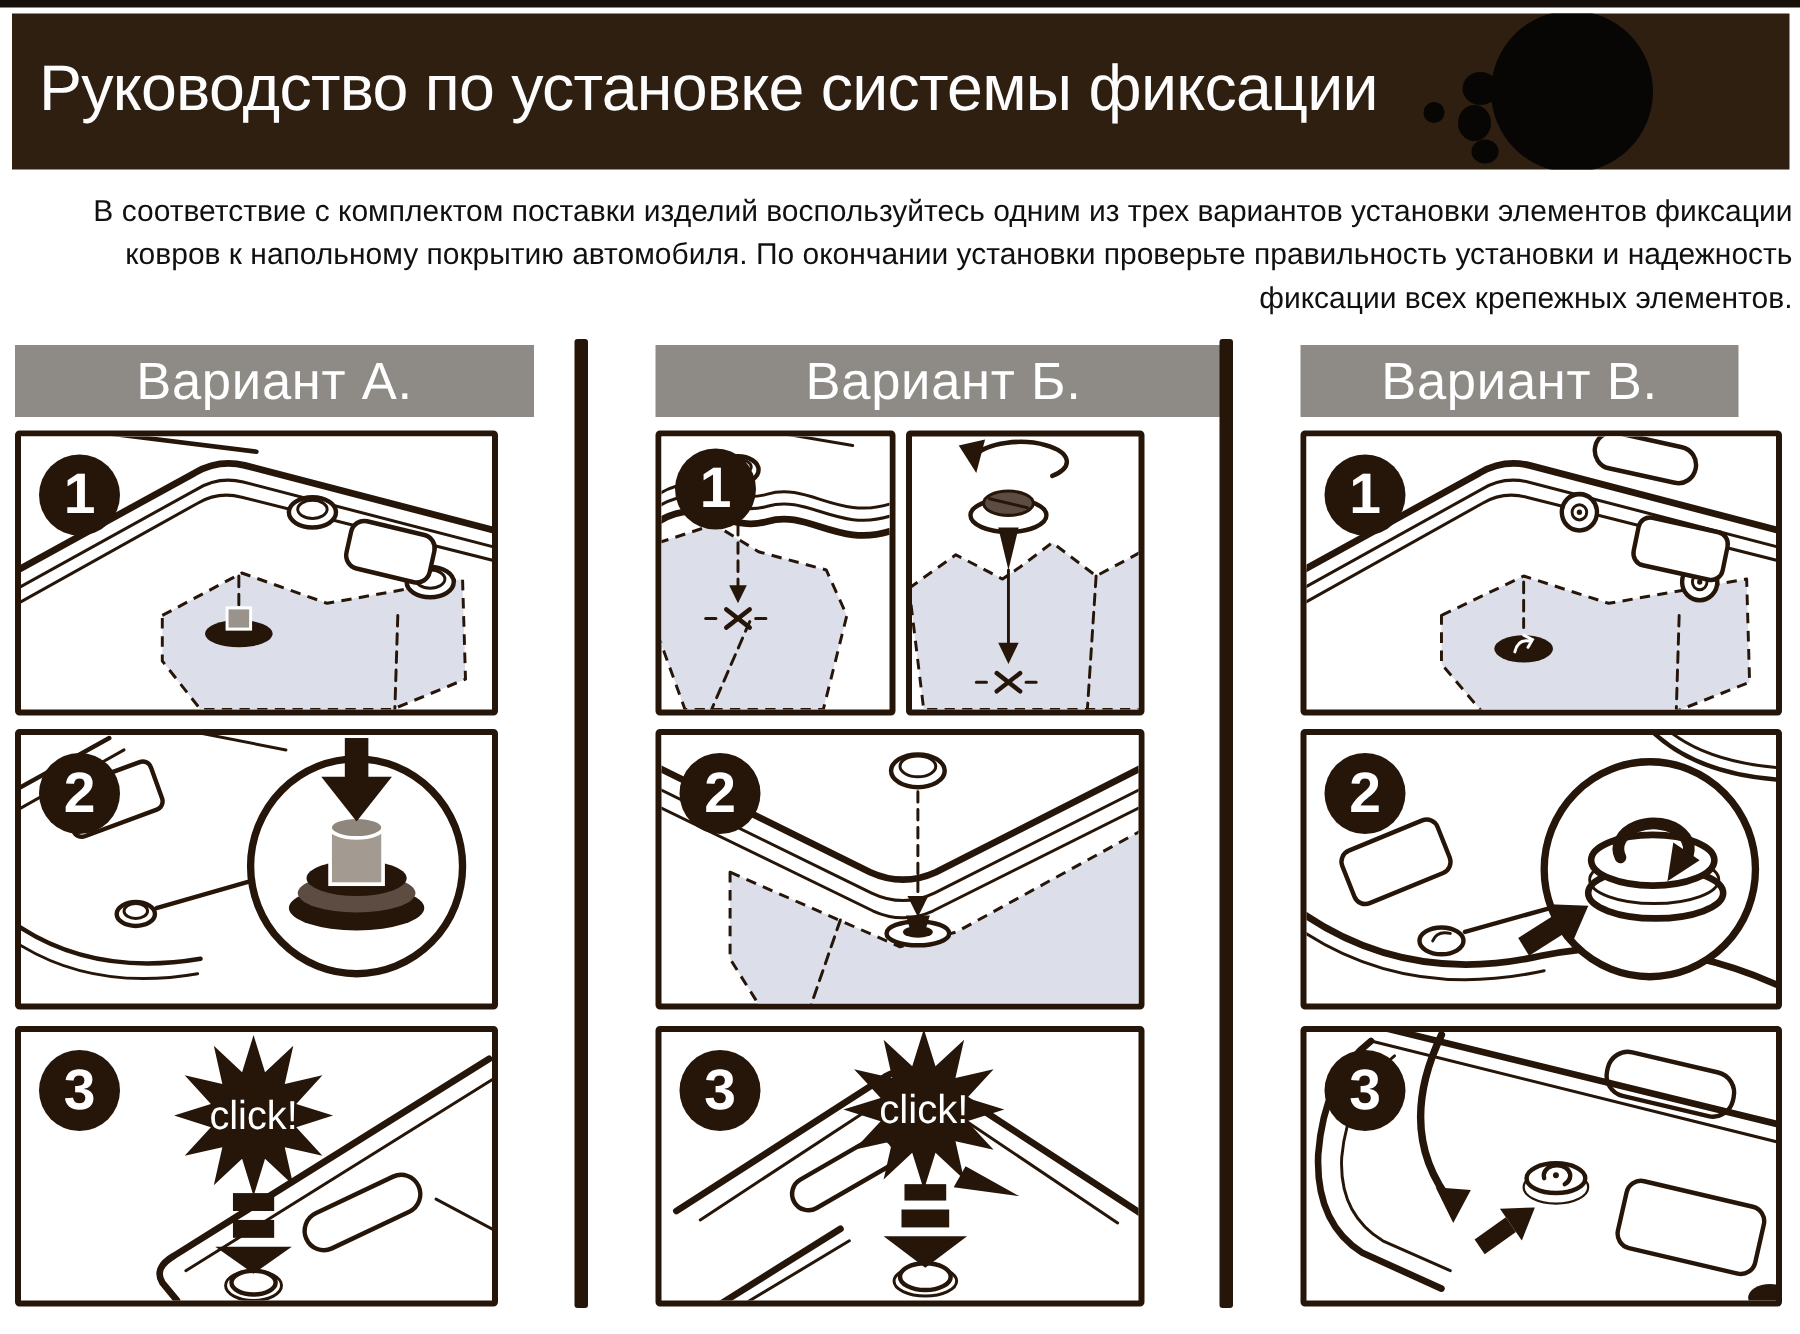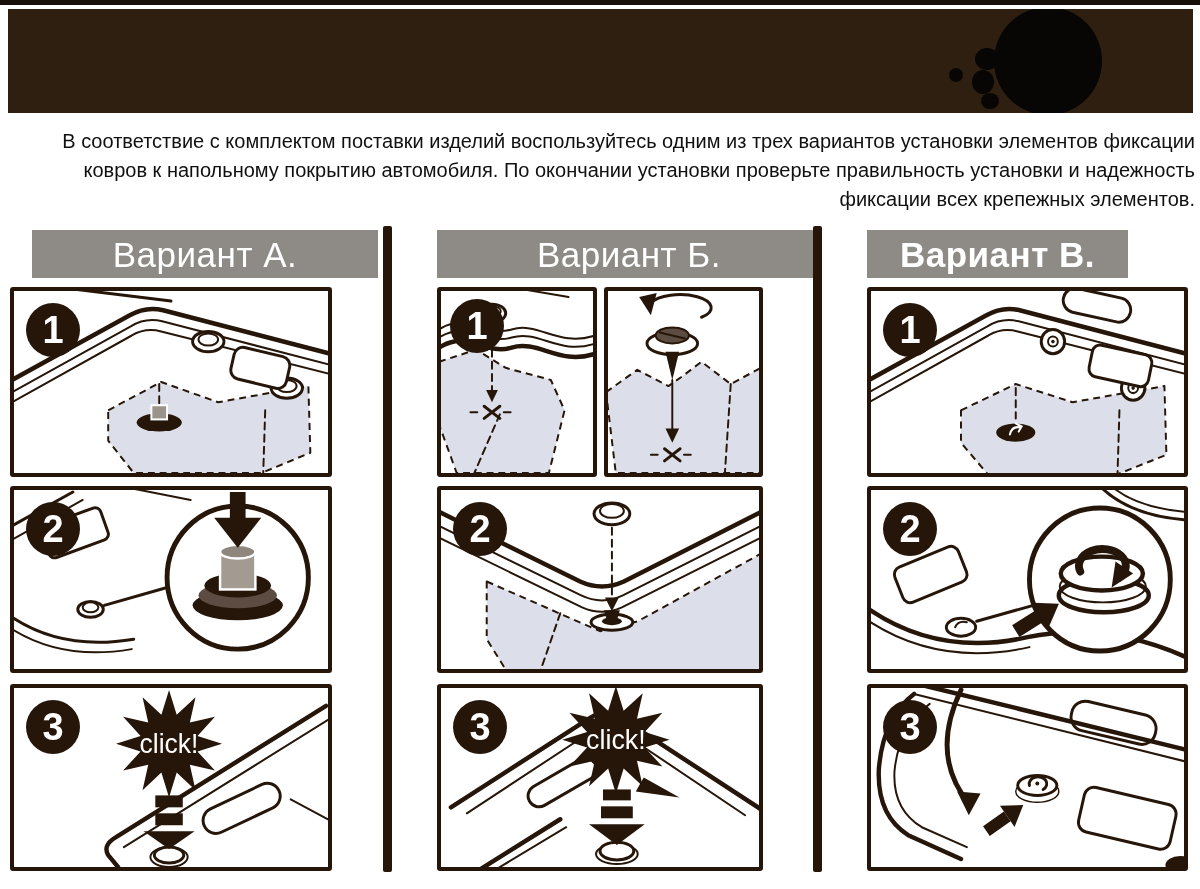--- a/index.html
+++ b/index.html
@@ -35,32 +35,33 @@
   .click-text{fill:#fff;font-size:27px;text-anchor:middle;font-family:"Liberation Sans",sans-serif;}
 </style>
 </head>
 <body>
 
 <div id="page">
 
   <div class="abs top-strip"></div>
 
   <div class="abs header">
+    <h1>Руководство по установке системы фиксации</h1>
     <svg viewBox="0 0 1185 104">
       <circle cx="948" cy="66" r="7" fill="#070604"></circle>
       <ellipse cx="979" cy="50" rx="12" ry="11" fill="#070604"></ellipse>
       <ellipse cx="975" cy="73" rx="11" ry="12" fill="#070604"></ellipse>
       <ellipse cx="982" cy="92" rx="9" ry="8" fill="#070604"></ellipse>
       <circle cx="1040" cy="52" r="54" fill="#070604"></circle>
     </svg>
   </div>
 
   <div class="abs intro">В соответствие с комплектом поставки изделий воспользуйтесь одним из трех вариантов установки элементов фиксации ковров к напольному покрытию автомобиля. По окончании установки проверьте правильность установки и надежность фиксации всех крепежных элементов.</div>
 
-  <div class="abs vbar" style="left:10px;width:346px;margin-left:22px;">Вариант А.</div>
+  <div class="abs vbar" style="left:10px;width:346px;">Вариант А.</div>
 
   <div class="abs panel" style="left:10px;top:287px;width:322px;height:190px;">
     <svg viewBox="0 0 320 180" preserveAspectRatio="none">
       <path class="cp" d="M96 118 L150 90 L208 110 L300 94 L302 160 L252 180 L122 180 L96 148 Z"></path>
       <path class="ln s2 dash" d="M256 118 L254 180"></path>
       <path class="ln s2 dash" d="M148 92 L148 112"></path>
       <ellipse class="ink" cx="148" cy="130" rx="23" ry="9"></ellipse>
       <rect x="140" y="113" width="16" height="14" fill="#9a938c" stroke="#fff" stroke-width="2"></rect>
       <path class="wh" d="M-2 88 L118 24 Q134 15 152 19 L322 62 L322 -2 L-2 -2 Z"></path>
       <path class="ln s4" d="M-2 88 L118 24 Q134 15 152 19 L322 62"></path>
@@ -205,21 +206,21 @@
         <text class="click-text" x="0" y="9">click!</text>
       </g>
     </svg>
     <div class="badge">
         <span>3</span>
       </div>
   </div>
 
   <div class="abs divider" style="left:813px;"></div>
 
-  <div class="abs vbar" style="left:867px;width:261px;font-weight:bold;">Вариант В.</div>
+  <div class="abs vbar" style="left:867px;width:292px;">Вариант В.</div>
 
   <div class="abs panel" style="left:867px;top:287px;width:321px;height:190px;">
     <svg viewBox="0 0 320 180" preserveAspectRatio="none">
       <path class="cp" d="M92 118 L148 92 L206 110 L300 94 L302 162 L250 182 L120 182 L92 150 Z"></path>
       <path class="ln s2 dash" d="M254 118 L252 182"></path>
       <path class="ln s2 dash" d="M148 96 L148 126"></path>
       <ellipse class="ink" cx="148" cy="140" rx="20" ry="9"></ellipse>
       <path d="M142 142 q2 -9 11 -7 m-5 -4 l6 3 l-3 5" stroke="#fff" stroke-width="2" fill="none" stroke-linecap="round"></path>
       <path class="wh" d="M-2 88 L118 24 Q134 15 152 19 L322 62 L322 -2 L-2 -2 Z"></path>
       <path class="ln s4" d="M-2 88 L118 24 Q134 15 152 19 L322 62"></path>

